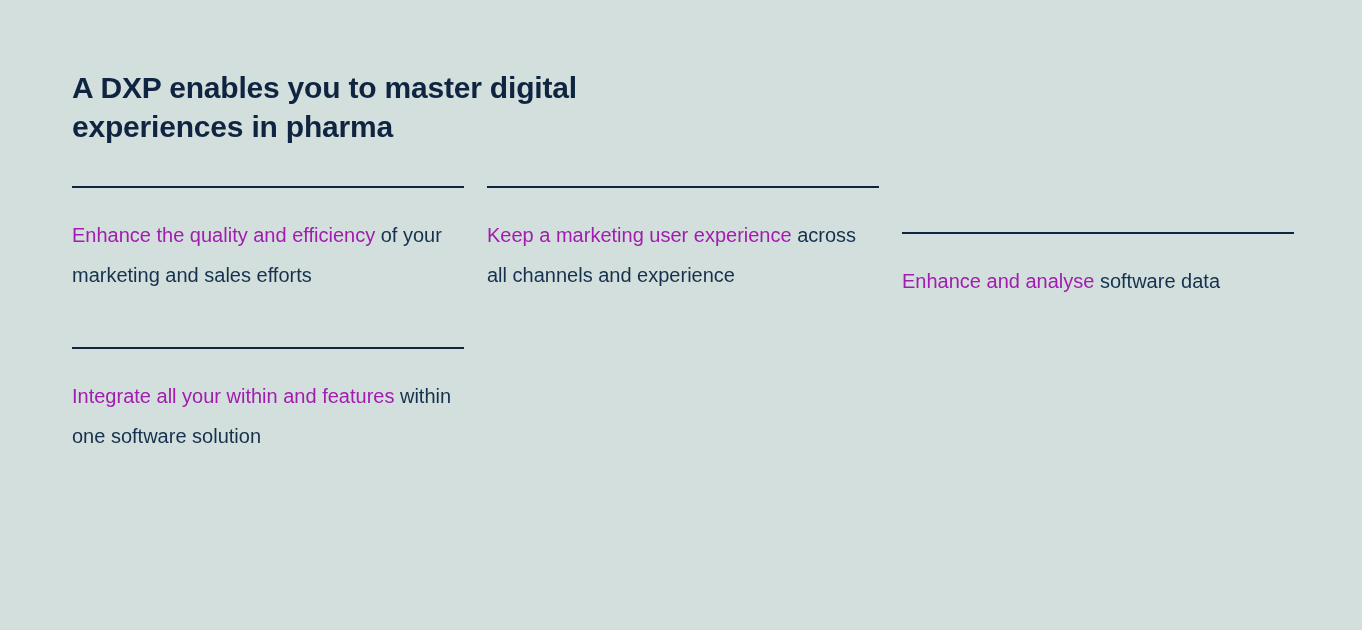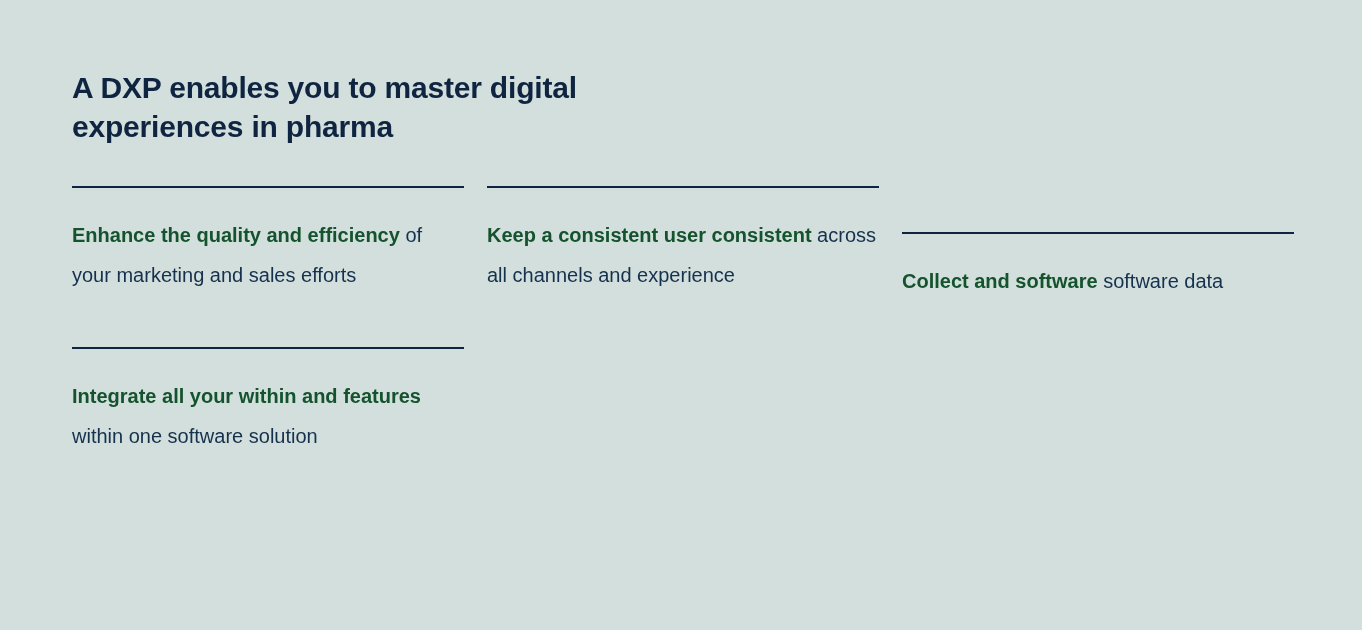--- a/index.html
+++ b/index.html
@@ -66,47 +66,47 @@
   .benefit {
     margin: 0;
     padding-top: 27px;
     font-size: 20px;
     line-height: 40px;
     font-weight: 400;
     color: #16314d;
   }
 
   .benefit .lead {
-    font-weight: 700;
-    color: #14532d;
+    font-weight: 400;
+    color: #a21caf;
   }
 </style>
 </head>
 <body>
 
 <div class="page">
 
   <h1 class="headline">A DXP enables you to master digital experiences in pharma</h1>
 
   <div class="grid">
 
     <div class="cell">
       <div class="rule"></div>
       <p class="benefit"><span class="lead">Enhance the quality and efficiency</span><span class="tail"> of your marketing and sales efforts</span></p>
     </div>
 
     <div class="cell">
       <div class="rule"></div>
-      <p class="benefit"><span class="lead">Keep a consistent user consistent</span><span class="tail"> across all channels and experience</span></p>
+      <p class="benefit"><span class="lead">Keep a marketing user experience</span><span class="tail"> across all channels and experience</span></p>
     </div>
 
 
     <div class="cell row2">
       <div class="rule"></div>
-      <p class="benefit"><span class="lead">Collect and software</span><span class="tail"> software data</span></p>
+      <p class="benefit"><span class="lead">Enhance and analyse</span><span class="tail"> software data</span></p>
     </div>
 
     <div class="cell row2">
       <div class="rule"></div>
       <p class="benefit"><span class="lead">Integrate all your within and features</span><span class="tail"> within one software solution</span></p>
     </div>
 
     <div class="cell row2">
       <div class="rule hidden"></div>
       <p class="benefit"><span class="lead"></span><span class="tail"></span></p>

